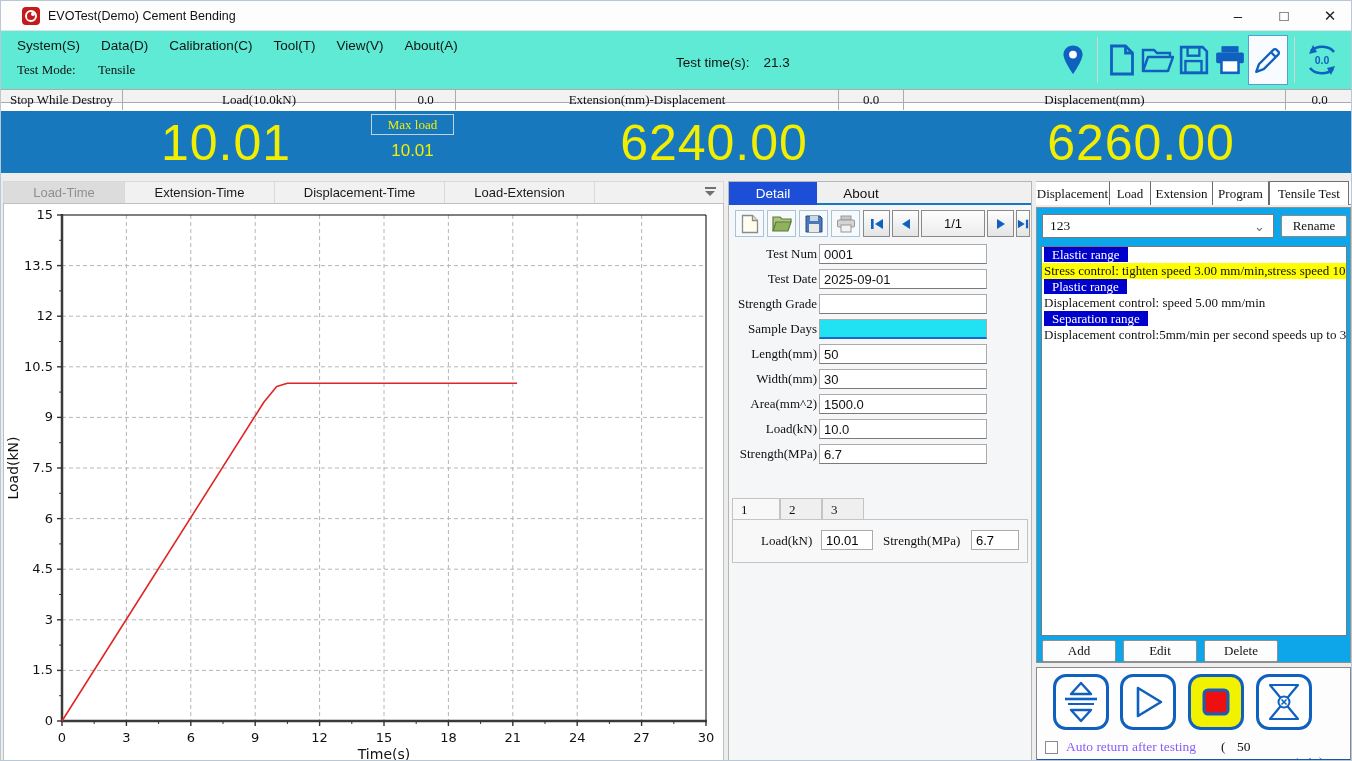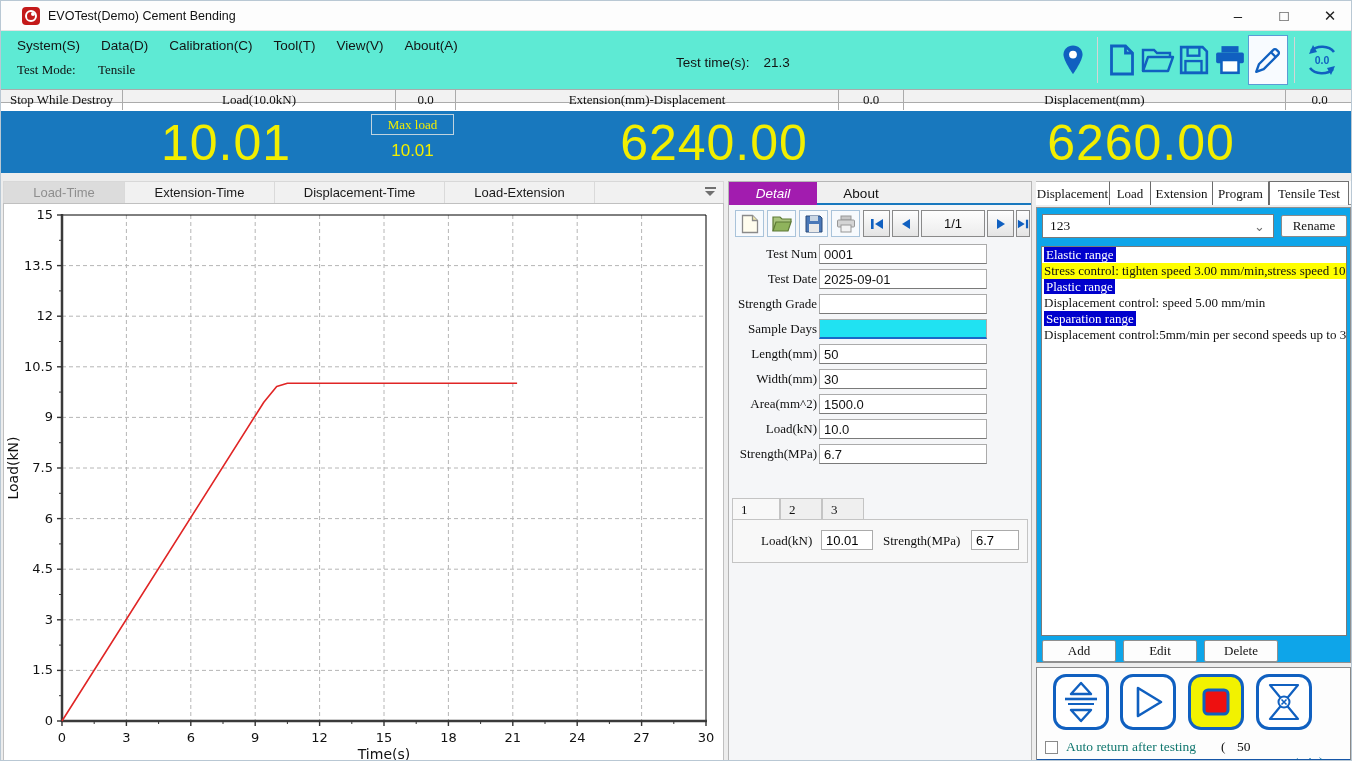--- a/index.html
+++ b/index.html
@@ -58,21 +58,21 @@
   .ctab.active { background:#DCDCDC; color:#8F8F8F; }
   #chart-collapse { position:absolute; right:6px; top:5px; width:14px; height:12px; }
   #chart-collapse .bar { width:11px; height:2px; background:#707070; margin:0 auto 2px; }
   #chart-collapse .tri { width:0; height:0; margin:0 auto; border-left:5px solid transparent; border-right:5px solid transparent; border-top:5px solid #707070; }
   #chart-box { position:absolute; left:0; top:22px; width:721px; height:559px; background:#FFFFFF; border:1px solid #C0C0C0; }
 
   
   #mid-panel { position:absolute; left:727px; top:8px; width:304px; height:581px; background:#F5F6F8; border:1px solid #B6B6B6; }
   #mid-tabs { position:absolute; left:0; top:0; width:302px; height:23px; display:flex; border-bottom:2px solid #1878BE; background:#F0F0F0; }
   .mtab { width:88px; height:23px; line-height:23px; text-align:center; font-size:13.5px; color:#111; }
-  .mtab.active { background:#a21caf; color:#FFFFFF;font-style:italic; }
+  .mtab.active { background:#1d4ed8; color:#FFFFFF; }
   #mid-toolbar { position:absolute; left:0; top:27px; width:302px; height:30px; }
   .micon-btn { position:absolute; top:1px; width:29px; height:27px; border:1px solid #A9C3DA; background:#F7FAFD; display:flex; align-items:center; justify-content:center; }
   .nav-btn { position:absolute; top:1px; height:27px; border:1px solid #8A8A8A; background:linear-gradient(#FEFEFE,#E4E4E4); display:flex; align-items:center; justify-content:center; }
   #page-indicator { position:absolute; top:1px; left:192px; width:64px; height:27px; border:1px solid #8A8A8A; background:linear-gradient(#FDFDFD,#ECECEC); text-align:center; line-height:25px; font-size:13px; color:#111; }
   .frow { position:absolute; left:0; width:302px; height:20px; }
   .flabel { position:absolute; right:214px; top:2px; width:120px; text-align:right; font-size:13px; color:#111; white-space:nowrap; }
   .finput { position:absolute; left:90px; top:0; width:168px; height:20px; border:1px solid #ABABAB; border-bottom-color:#7A7A7A; background:#FFFFFF; font-size:13px; font-family:"Liberation Sans",sans-serif; padding:0 4px; color:#111; }
   .finput.cyan { background:#20E2F2; border-bottom:2px solid #1868C8; }
   #sample-tabs { position:absolute; left:3px; top:316px; display:flex; }
   .stab { height:21px; line-height:21px; font-size:13px; color:#111; text-align:left; padding-left:8px; border:1px solid #C4C4C4; border-bottom:none; background:#EFEFEF; width:42px; }
@@ -86,31 +86,31 @@
   #right-tabs { position:absolute; left:0; top:0; width:315px; height:24px; display:flex; border-bottom:1px solid #909090; background:#FAFAFA; }
   .rtab { height:24px; line-height:23px; font-size:13px; color:#111; text-align:center; border-right:1px solid #6A6A6A; border-top:1px solid #BDBDBD; background:#FFFFFF; white-space:nowrap; }
   .rtab.active { border:1px solid #707070; border-bottom:none; margin-bottom:-1px; background:#FFFFFF; }
   #right-body { position:absolute; left:0; top:26px; width:315px; height:456px; border:1px solid #909090; background:#0ea5e9; }
   #scheme-select { position:absolute; left:5px; top:6px; width:232px; height:24px; border:1px solid #7A7A7A; background:#FFFFFF; }
   #scheme-select .val { position:absolute; left:7px; top:0; line-height:22px; font-size:13.5px; color:#111; }
   #scheme-select .chev { position:absolute; right:8px; top:4px; color:#707070; font-size:13px; }
   #rename-button { position:absolute; left:244px; top:7px; width:66px; height:22px; border:1px solid #8A8A8A; border-radius:2px; background:#FCFCFC; text-align:center; line-height:20px; font-size:13px; color:#111; }
   #steps-list { position:absolute; left:4px; top:38px; width:306px; height:390px; border:1px solid #7A7A7A; background:#FFFFFF; overflow:hidden; }
   .step { min-height:16px; line-height:16px; font-size:13px; color:#111; white-space:nowrap; overflow:hidden; padding-left:2px; }
-  .step.s-header span { background:#0000CC; color:#FFFFFF; padding:0 2px; }
+  .step.s-header span { background:#0000CC; color:#FFFFFF; padding:0 8px; }
   .step.s-selected { background:#FFFF00; }
   .rbtn { position:absolute; top:432px; width:74px; height:22px; border:1px solid #909090; border-radius:2px; background:#FDFDFD; text-align:center; line-height:20px; font-size:13px; color:#111; }
   #add-button { left:5px; } #edit-button2 { left:86px; } #delete-button { left:167px; }
 
   #control-box { position:absolute; left:0; top:486px; width:315px; height:95px; background:#FDFDFD; border:1px solid #8A8A8A; border-bottom:3px solid #1556A8; }
   .bigbtn { position:absolute; top:6px; width:56px; height:56px; border:3px solid #1060C0; border-radius:13px; background:#FFFFFF; display:flex; align-items:center; justify-content:center; }
   #jog-button { left:16px; } #start-button { left:83px; } #stop-button { left:151px; background:#F2F200; } #hourglass-button { left:219px; }
   #auto-return-row { position:absolute; left:8px; top:71px; width:300px; height:18px; }
   #auto-return-checkbox { position:absolute; left:0; top:2px; width:13px; height:13px; border:1px solid #8A8A8A; background:#FFFFFF; }
-  #auto-return-label { position:absolute; left:21px; top:0; font-size:13.5px; color:#0f766e; }
+  #auto-return-label { position:absolute; left:21px; top:0; font-size:13.5px; color:#8b5cf6; }
   #speed-prefix { position:absolute; left:176px; top:0; font-size:13.5px; color:#111; }
   #speed-value { position:absolute; left:192px; top:0; font-size:13.5px; color:#111; }
   #speed-suffix { position:absolute; left:228px; top:0; font-size:13.5px; color:#0369a1;margin-top:15px; }
 </style>
 </head>
 <body>
 
 <div id="window">
 
   <div id="titlebar">

